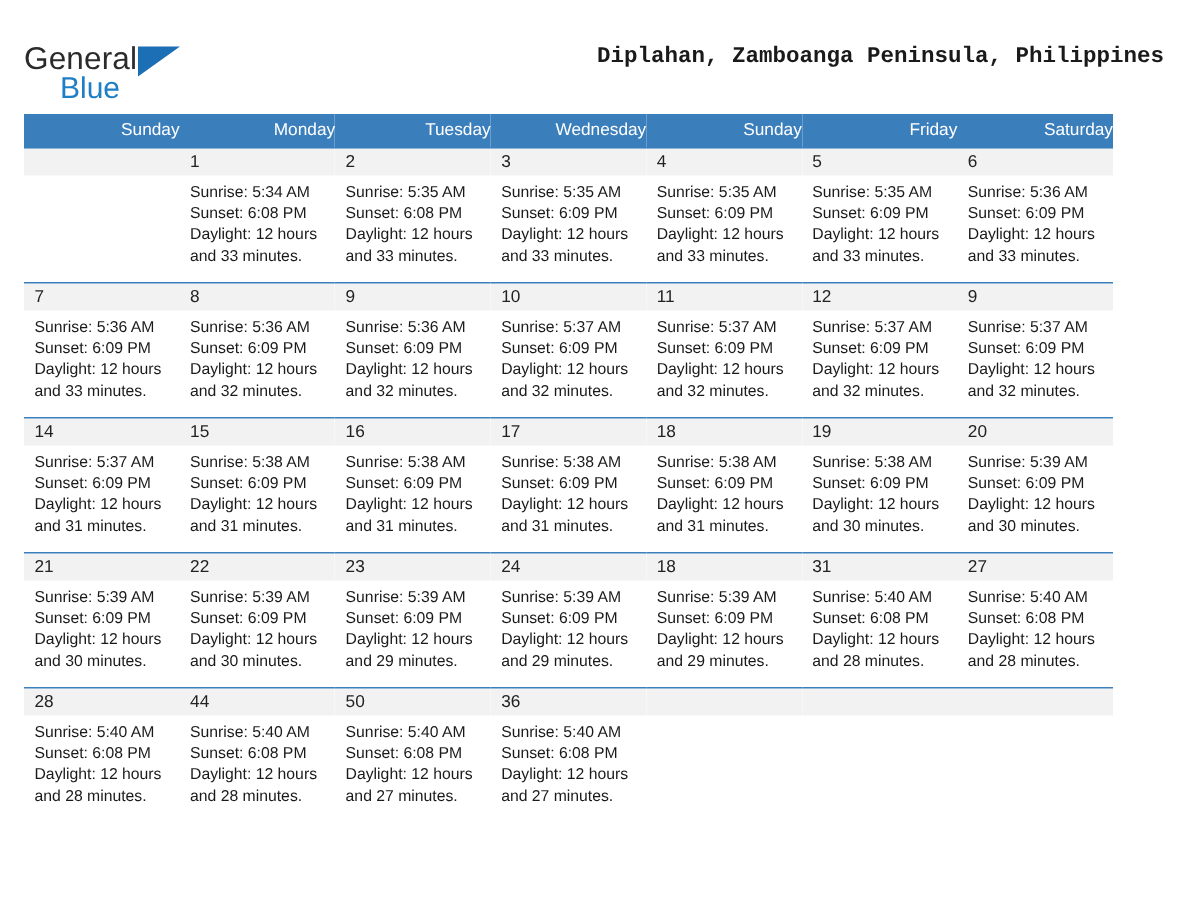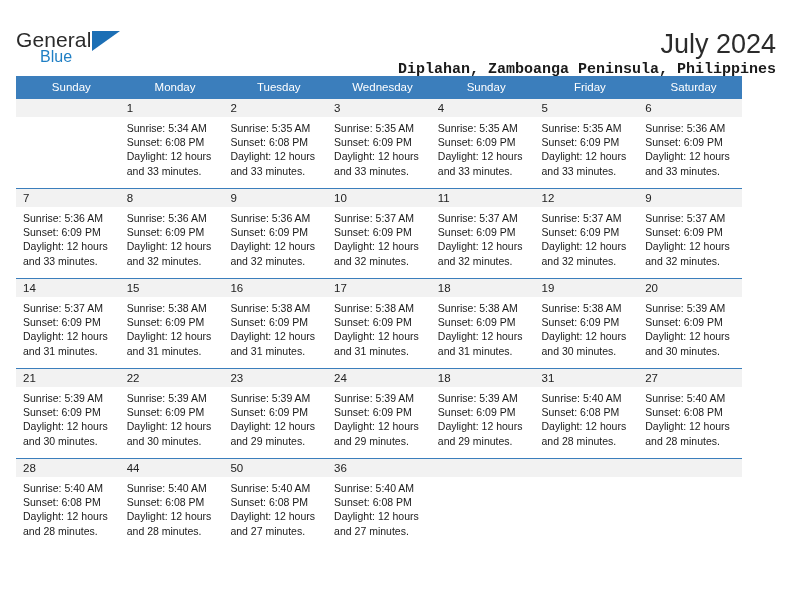--- a/index.html
+++ b/index.html
@@ -44,21 +44,21 @@
     top: 0;
     font-size: 21px;
     letter-spacing: 0.1px;
     color: #2b2b2b;
     font-family: "Liberation Sans", sans-serif;
   }
   .logo-blue {
     position: absolute;
     left: 24px;
     top: 20px;
-    font-size: 16px;
+    font-size: 20px;
     color: #1f7fc4;
     font-family: "Liberation Sans", sans-serif;
   }
   .logo-flag {
     position: absolute;
     left: 76px;
     top: 3px;
     width: 0;
     height: 0;
     border-left: 28px solid #1c6fb5;
@@ -89,21 +89,21 @@
     width: 726px;
     border-collapse: collapse;
     table-layout: fixed;
     margin-top: 4px;
   }
   table.calendar th {
     background: #3b7ebc;
     color: #ffffff;
     font-size: 11.5px;
     font-weight: normal;
-    text-align: center;
+    text-align: right;
     padding: 5px 0 5px 7px;
     height: 19px;
     box-sizing: border-box;
   }
   table.calendar td {
     vertical-align: top;
     padding: 0;
     height: 90px;
     box-sizing: border-box;
     border-top: 1.3px solid #3b7ebc;
@@ -148,21 +148,20 @@
 
   <div class="header">
 
     <div class="logo">
       <span class="logo-general">General</span>
       <span class="logo-flag"></span>
       <span class="logo-blue">Blue</span>
     </div>
 
     <div class="title-block">
-      <div class="month-title">July 2024</div>
       <div class="location">Diplahan, Zamboanga Peninsula, Philippines</div>
     </div>
 
   </div>
 
   <table class="calendar">
     <thead>
       <tr>
         <th>Sunday</th>
         <th>Monday</th>

